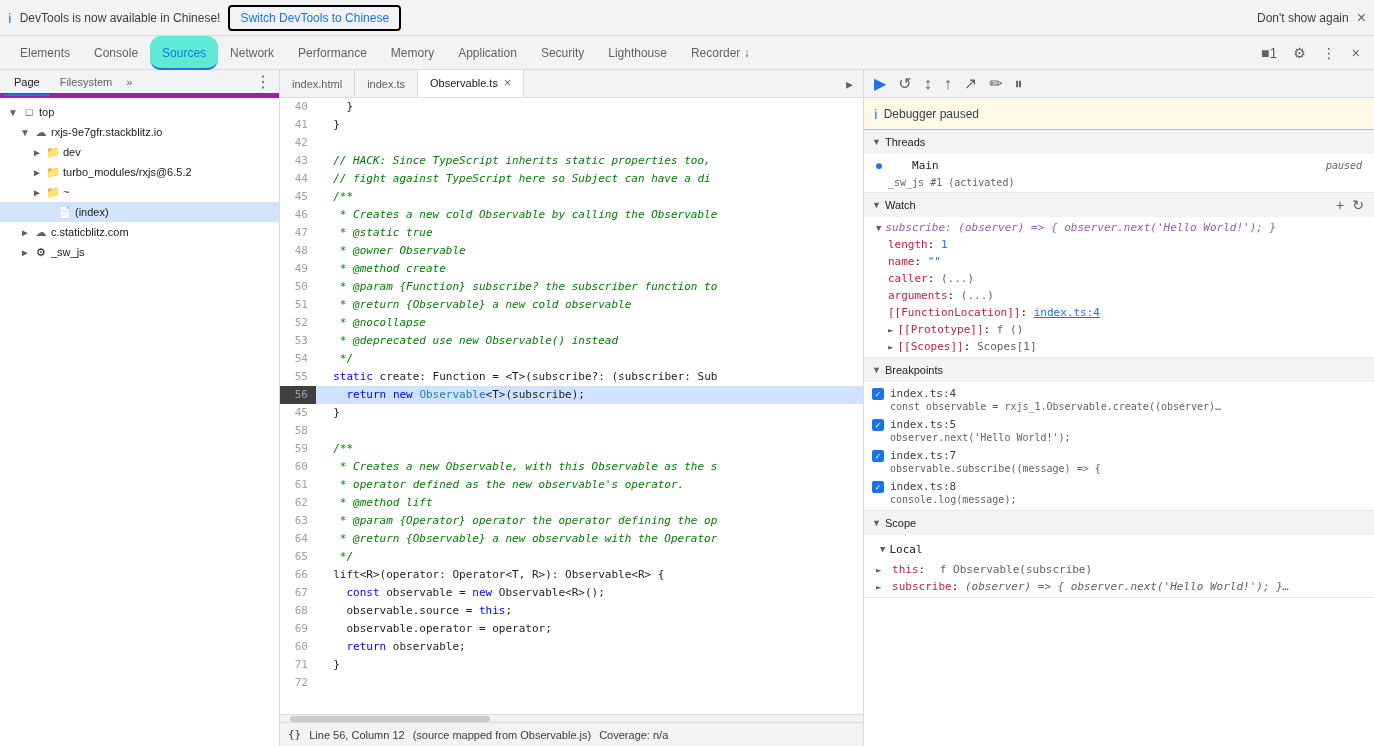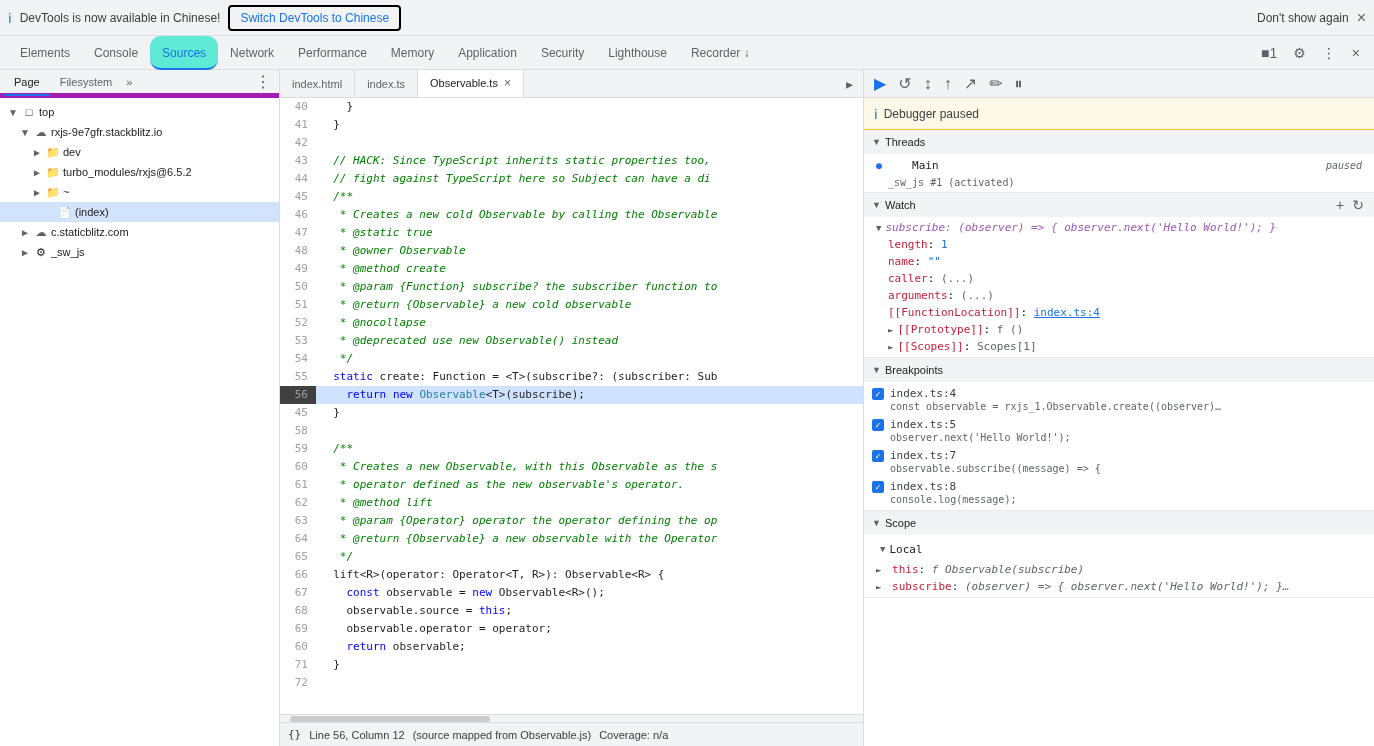--- a/index.html
+++ b/index.html
@@ -779,21 +779,21 @@
           <span class="dbg-section-arrow">▼</span>
           <span class="dbg-section-title">Scope</span>
         </div>
         <div class="dbg-section-content">
           <div class="dbg-section-header" style="padding-left:16px; background:#fff;">
             <span class="dbg-section-arrow">▼</span>
             <span>Local</span>
           </div>
           <div class="scope-item">
             <span class="scope-expand">►</span>
-            <span style="color:#c41e3a;">this</span>: <span style="color:#5f6368; font-style:italic;">f Observable(subscribe)</span>
+            <span style="color:#c41e3a;">this</span>: <span style="color:#5f6368; margin-left:8px;">f Observable(subscribe)</span>
           </div>
           <div class="scope-item">
             <span class="scope-expand">►</span>
             <span style="color:#c41e3a;">subscribe</span>: <span style="color:#5f6368; font-style:italic;">(observer) =&gt; { observer.next('Hello World!'); }…</span>
           </div>
         </div>
       </div>
     </div>
   </div>
 

